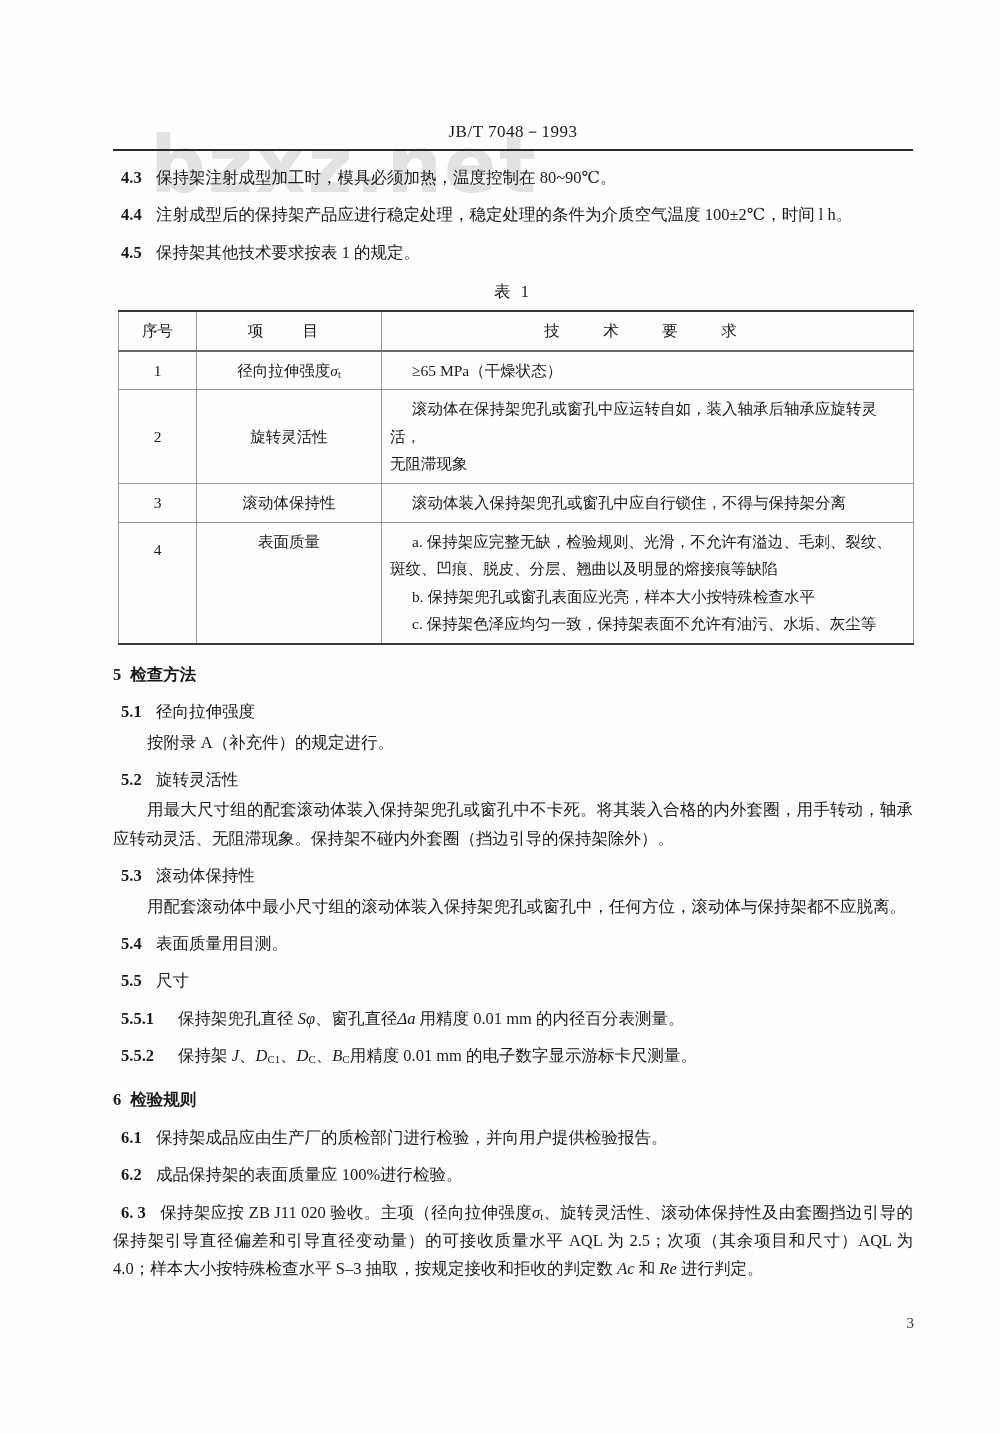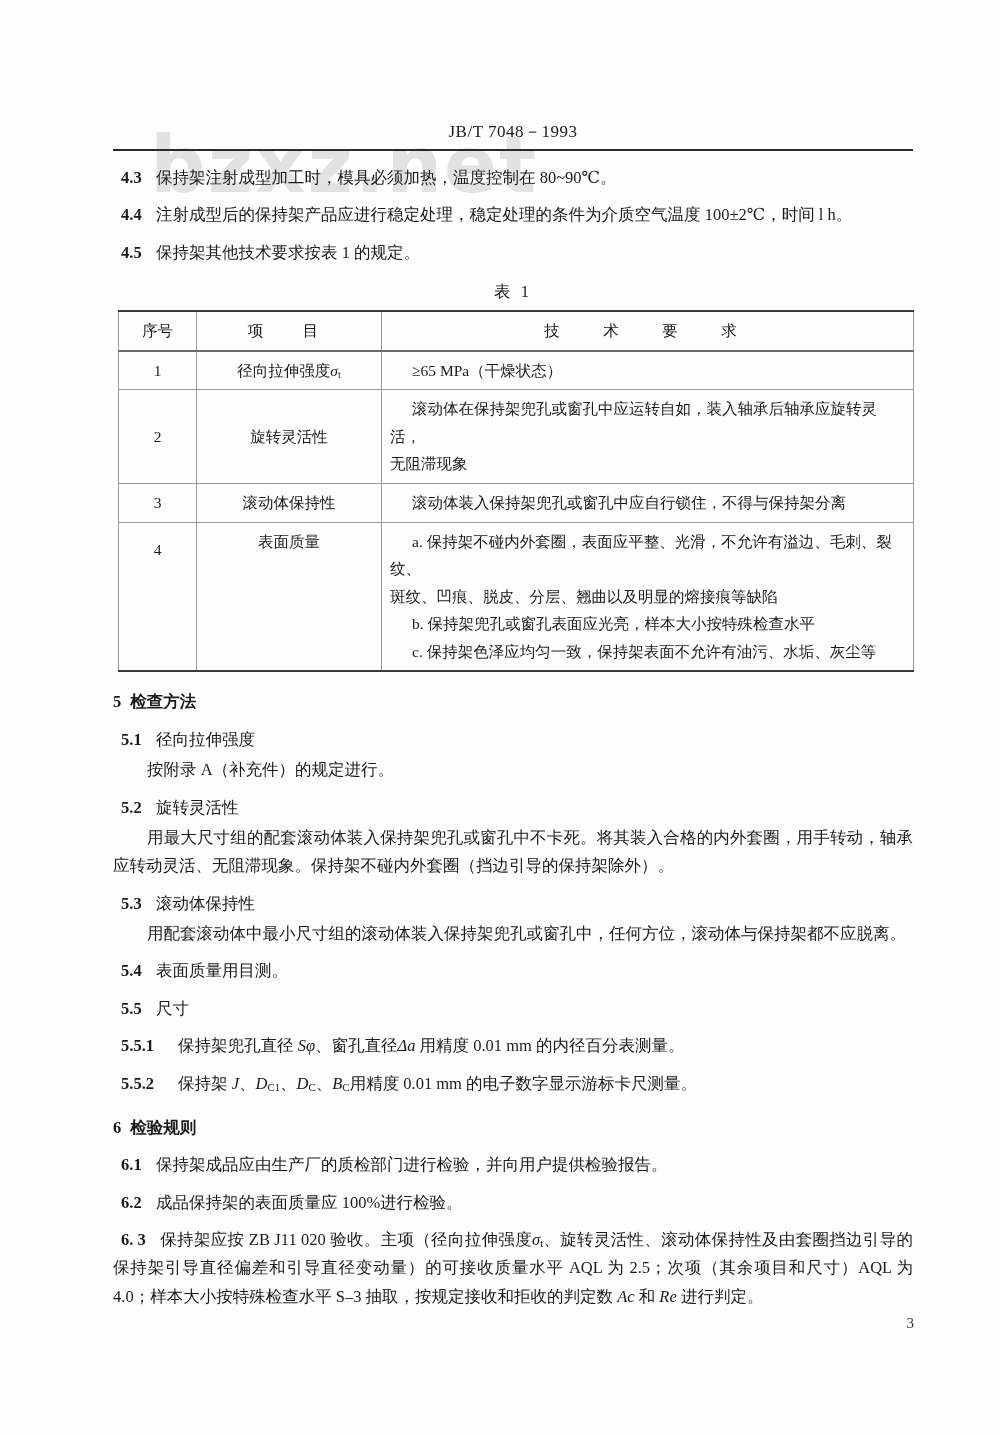--- a/index.html
+++ b/index.html
@@ -209,21 +209,21 @@
           <td class="ctr">滚动体保持性</td>
           <td class="txt">
               <span class="sub">滚动体装入保持架兜孔或窗孔中应自行锁住，不得与保持架分离</span>
             </td>
         </tr>
 
         <tr>
           <td class="ctr" style="vertical-align:top;padding-top:13px;">4</td>
           <td class="ctr" style="vertical-align:top;padding-top:5px;">表面质量</td>
           <td class="txt cellpad">
-            <span class="sub">a. 保持架不碰内外套圈，表面应平整、光滑，不允许有溢边、毛刺、裂纹、</span>
+            <span class="sub">a. 保持架应完整无缺，检验规则、光滑，不允许有溢边、毛刺、裂纹、</span>
             <span class="flush">斑纹、凹痕、脱皮、分层、翘曲以及明显的熔接痕等缺陷</span>
             <span class="sub">b. 保持架兜孔或窗孔表面应光亮，样本大小按特殊检查水平</span>
             <span class="sub">c. 保持架色泽应均匀一致，保持架表面不允许有油污、水垢、灰尘等</span>
           </td>
         </tr>
       </tbody>
     </table>
 
     <p class="sect">
       <span>5</span><span class="stitle">检查方法</span>

